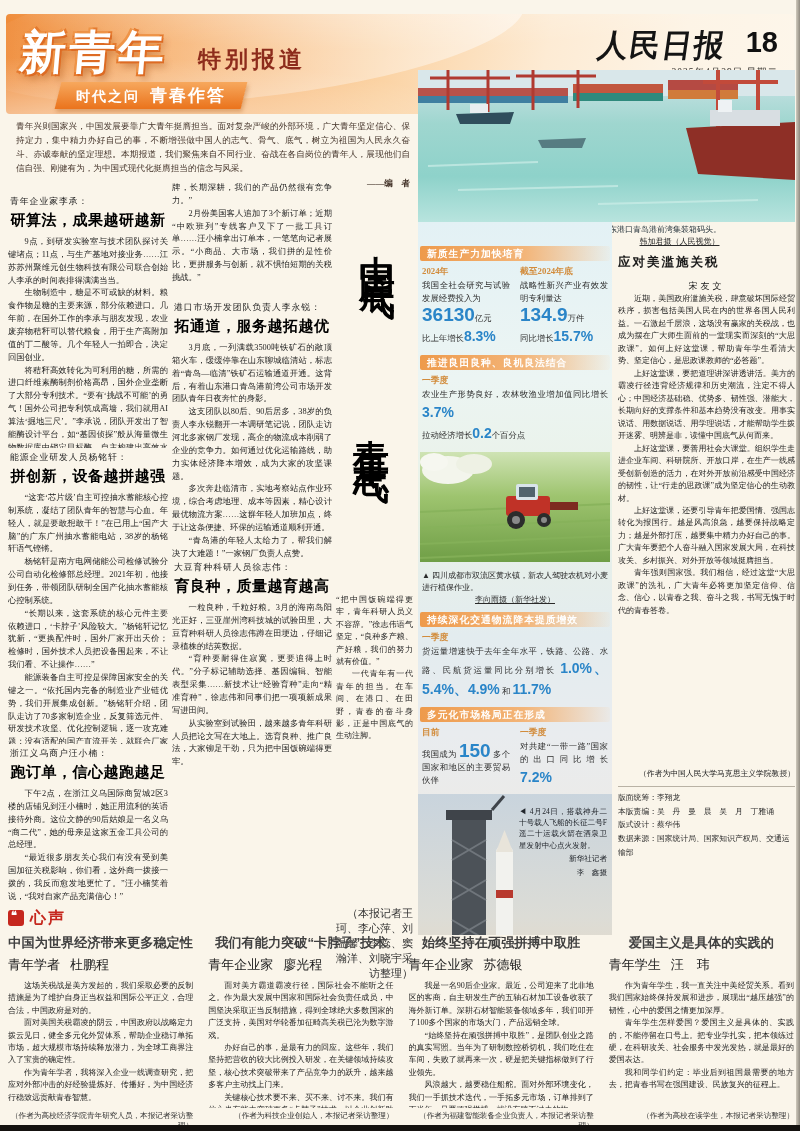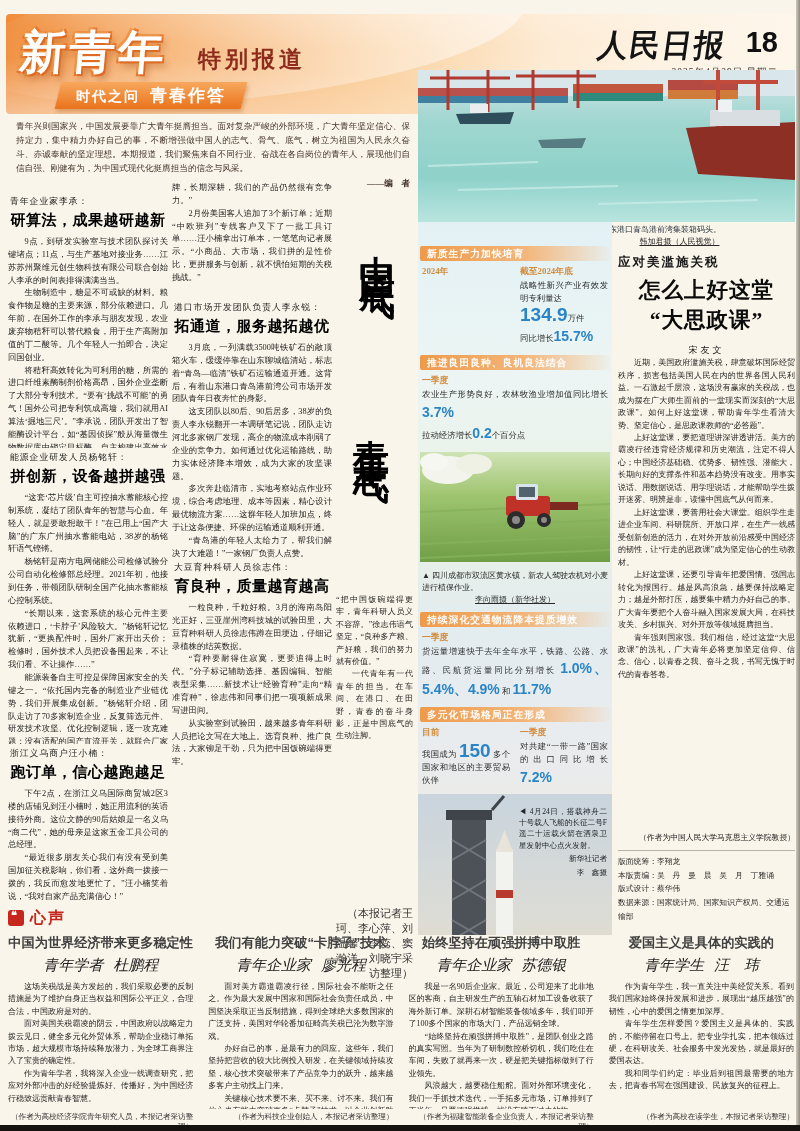--- a/index.html
+++ b/index.html
@@ -88,21 +88,21 @@
 
   
   .voices{position:absolute;left:8px;top:908px;width:786px;height:212px;}
   .voices-head{display:flex;align-items:center;gap:6px;height:20px;}
   .voices-icon{width:16px;height:16px;border-radius:3px;background:#c5271d;position:relative;flex:0 0 16px;}
   .voices-icon:before{content:"❝";position:absolute;left:3px;top:-1px;color:#fff;font-size:11px;font-weight:700;}
   .voices-label{color:#c5271d;font-family:"Liberation Sans",sans-serif;font-weight:900;font-size:16px;letter-spacing:2px;}
   .voices-cols{display:flex;gap:15px;margin-top:6px;}
   .vcol{flex:1;min-width:0;}
   .vtitle2{font-family:"Liberation Sans",sans-serif;font-weight:900;font-size:13.2px;color:#404040;text-align:center;margin:0 0 4px;white-space:nowrap;}
-  .vby{font-size:15px;text-align:center;color:#222;margin-bottom:6px;font-style:italic;}
+  .vby{font-size:13px;color:#222;margin-bottom:6px;}
   .vby .role{margin-right:10px;}
   .vbody{font-size:8px;line-height:1.55;height:128px;overflow:hidden;}
   .vfooter{font-size:7.6px;color:#333;text-align:right;margin-top:3px;}
 </style>
 </head>
 <body>
 
 <div class="page">
 
   <div class="banner">
@@ -247,20 +247,25 @@
       </div>
     <div class="colcredit">（本报记者王珂、李心萍、刘温馨、李蕊、窦瀚洋、刘晓宇采访整理）</div>
   </div>
 
   <div class="midstrip">
 
     <div class="statbar" style="margin-top:24px;">新质生产力加快培育</div>
     <div class="statrow">
       <div>
         <div class="statlabel">2024年</div>
+        <div class="stattext">
+          <span>我国全社会研究与试验发展经费投入为</span><br>
+          <span class="num-big">36130</span><span class="unit">亿元</span><br>
+          <span>比上年增长</span><span class="num-mid">8.3%</span>
+        </div>
       </div>
       <div>
         <div class="statlabel">截至2024年底</div>
         <div class="stattext">
           <span>战略性新兴产业有效发明专利量达</span><br>
           <span class="num-big">134.9</span><span class="unit">万件</span><br>
           <span>同比增长</span><span class="num-mid">15.7%</span>
         </div>
       </div>
     </div>
@@ -380,24 +385,20 @@
       <div class="rocket-capbox">
         <span>◀ 4月24日，搭载神舟二十号载人飞船的长征二号F遥二十运载火箭在酒泉卫星发射中心点火发射。</span>
         <span class="cr">新华社记者</span>
         <span class="cr">李　鑫摄</span>
       </div>
     </div>
   </div>
 
   <div class="essay">
     <div class="ekicker">应对美滥施关税</div>
-    <div class="etitle">
-      <span>怎么上好这堂</span><br>
-      <span>“大思政课”</span>
-    </div>
     <div class="eauthor">宋友文</div>
     <div class="ebody body">
         <p>近期，美国政府滥施关税，肆意破坏国际经贸秩序，损害包括美国人民在内的世界各国人民利益。一石激起千层浪，这场没有赢家的关税战，也成为摆在广大师生面前的一堂现实而深刻的“大思政课”。如何上好这堂课，帮助青年学生看清大势、坚定信心，是思政课教师的“必答题”。</p>
         <p>上好这堂课，要把道理讲深讲透讲活。美方的霸凌行径违背经济规律和历史潮流，注定不得人心；中国经济基础稳、优势多、韧性强、潜能大，长期向好的支撑条件和基本趋势没有改变。用事实说话、用数据说话、用学理说话，才能帮助学生拨开迷雾、明辨是非，读懂中国底气从何而来。</p>
         <p>上好这堂课，要善用社会大课堂。组织学生走进企业车间、科研院所、开放口岸，在生产一线感受创新创造的活力，在对外开放前沿感受中国经济的韧性，让“行走的思政课”成为坚定信心的生动教材。</p>
         <p>上好这堂课，还要引导青年把爱国情、强国志转化为报国行。越是风高浪急，越要保持战略定力；越是外部打压，越要集中精力办好自己的事。广大青年要把个人奋斗融入国家发展大局，在科技攻关、乡村振兴、对外开放等领域挺膺担当。</p>
         <p>青年强则国家强。我们相信，经过这堂“大思政课”的洗礼，广大青年必将更加坚定信仰、信念、信心，以青春之我、奋斗之我，书写无愧于时代的青春答卷。</p>
       </div>
     <div class="efooter">（作者为中国人民大学马克思主义学院教授）</div>
     <div class="ecredits">

